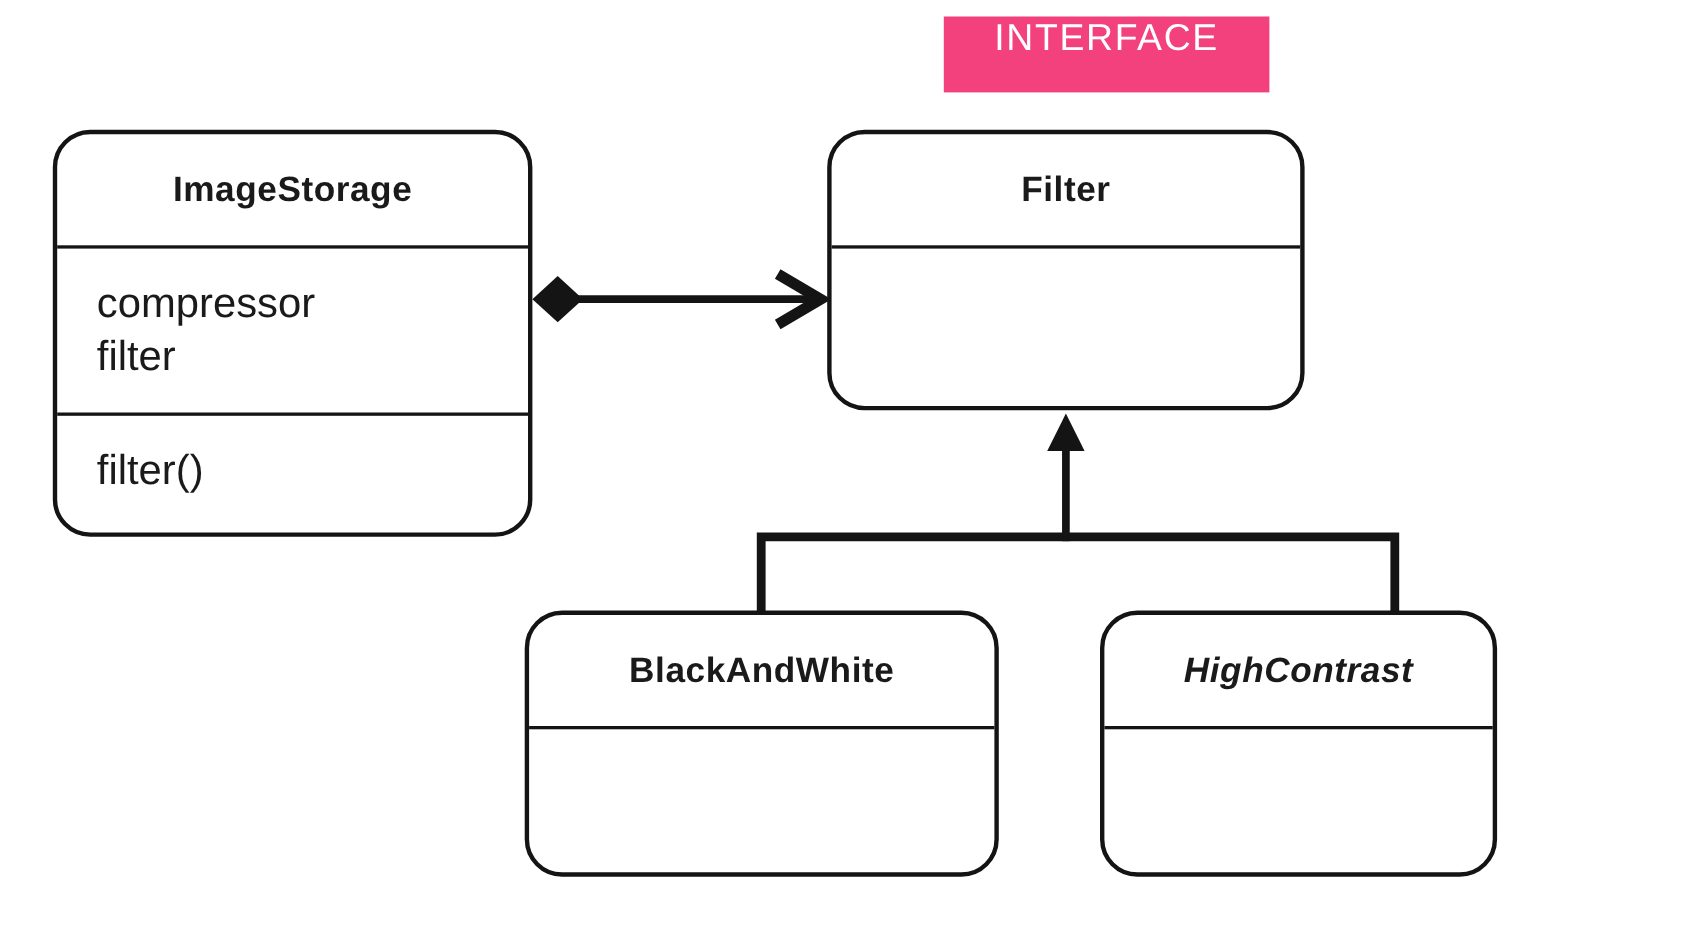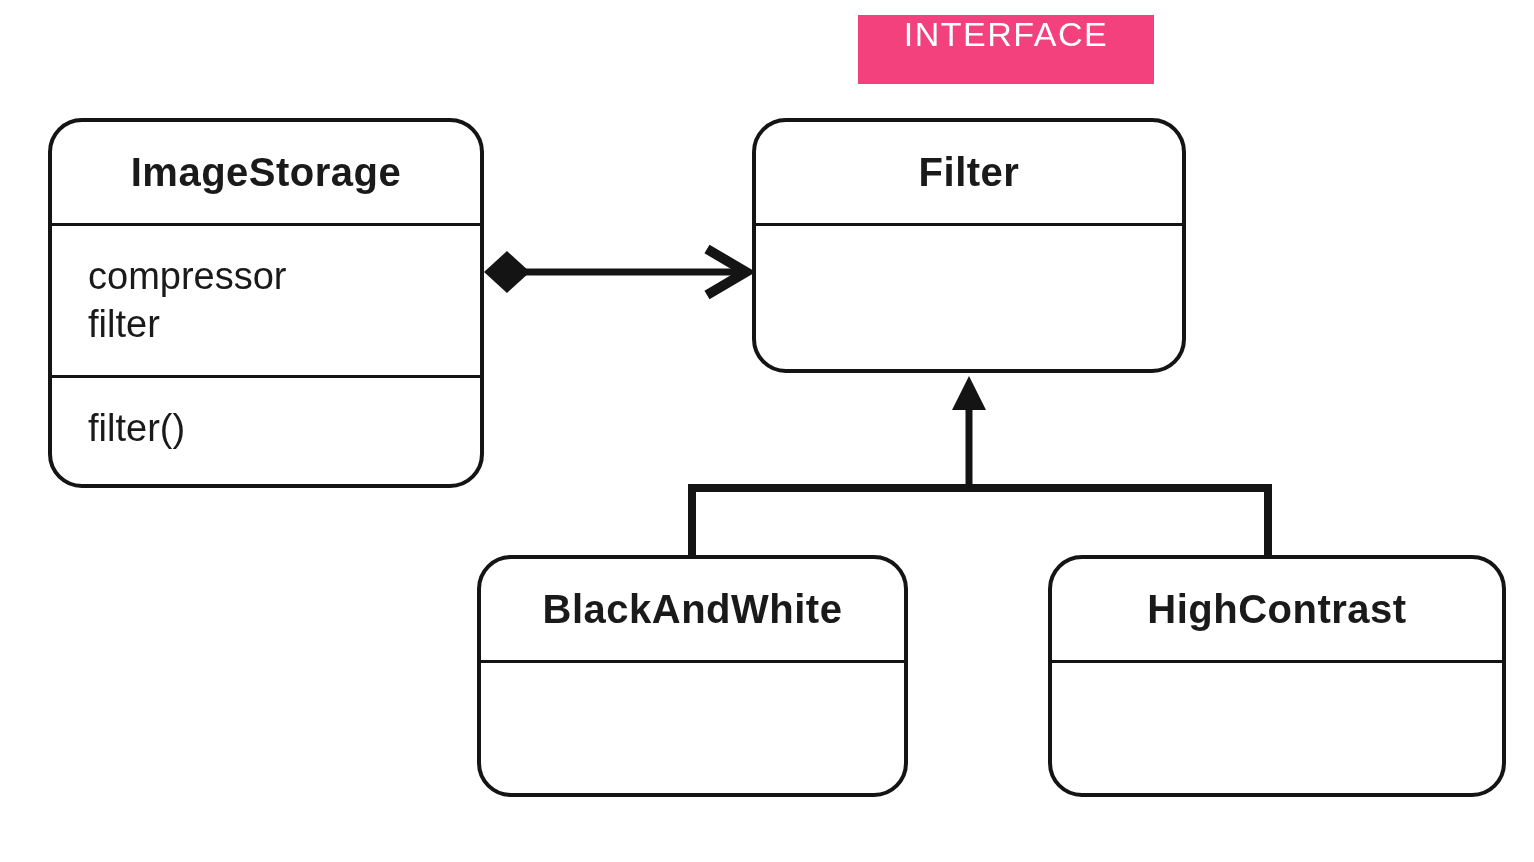--- a/index.html
+++ b/index.html
@@ -49,35 +49,35 @@
     z-index: 2;
     display: flex;
     flex-direction: column;
     color: var(--text);
   }
   .box-header {
     height: 104px;
     flex: 0 0 auto;
     display: flex; align-items: center; justify-content: center;
     border-bottom: 3px solid var(--line);
-    font-size: 40px; font-weight: 600;
+    font-size: 32px; font-weight: 600;
     letter-spacing: 0.5px;
   }
   .box-section {
     border-bottom: 3px solid var(--line);
     padding: 26px 20px 0 36px;
     font-size: 38px; font-weight: 500;
     line-height: 48px;
   }
   .box-section:last-child { border-bottom: none; flex: 1 1 auto; }
   .box-imagestorage { left: 48px;  top: 118px; width: 436px; height: 370px; }
   .box-imagestorage .box-attrs   { height: 152px; }
   .box-filter       { left: 752px; top: 118px; width: 434px; height: 255px; }
   .box-blackandwhite{ left: 477px; top: 555px; width: 431px; height: 242px; }
-  .box-highcontrast { left: 1048px; top: 555px; width: 458px; height: 242px; }
+  .box-highcontrast { left: 1000px; top: 555px; width: 361px; height: 242px; font-style: italic; }
 </style>
 </head>
 <body>
 
 <div class="canvas">
 
   <svg class="connectors" viewBox="0 0 1534 862" xmlns="http://www.w3.org/2000/svg">
 
     <g>
       <line class="stroke-line" x1="505" y1="272" x2="740" y2="272" stroke-width="7"></line>

